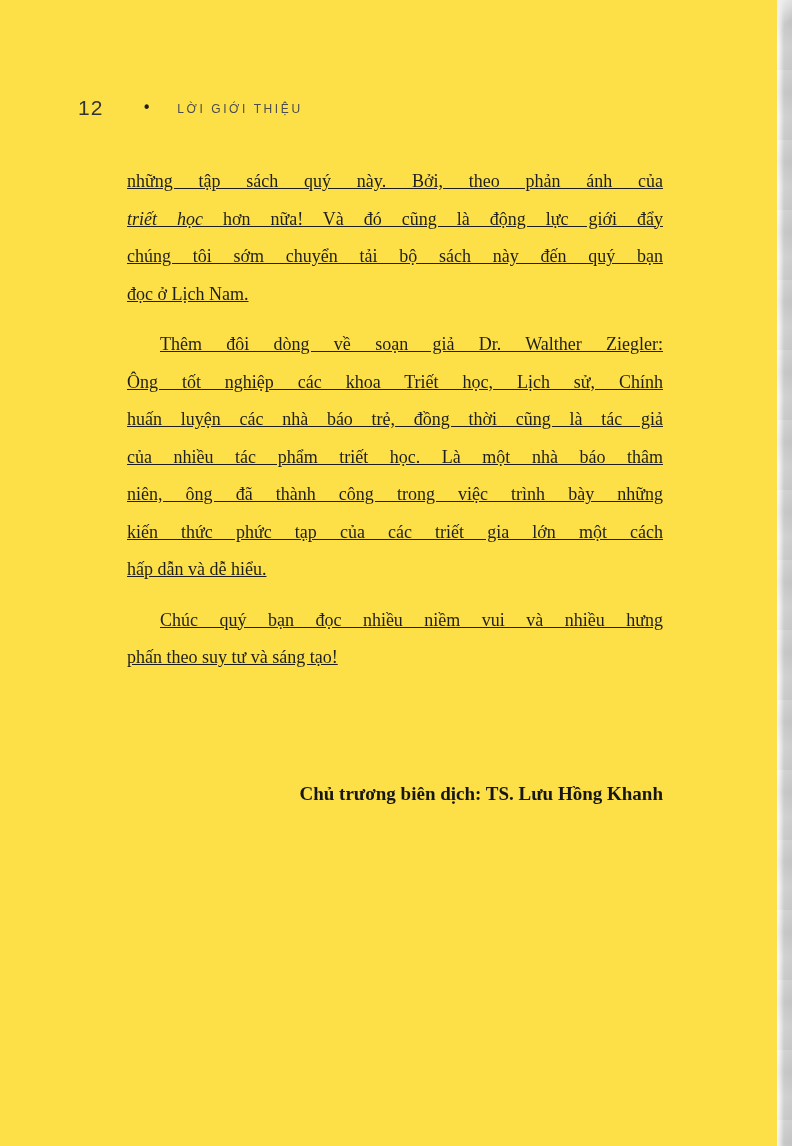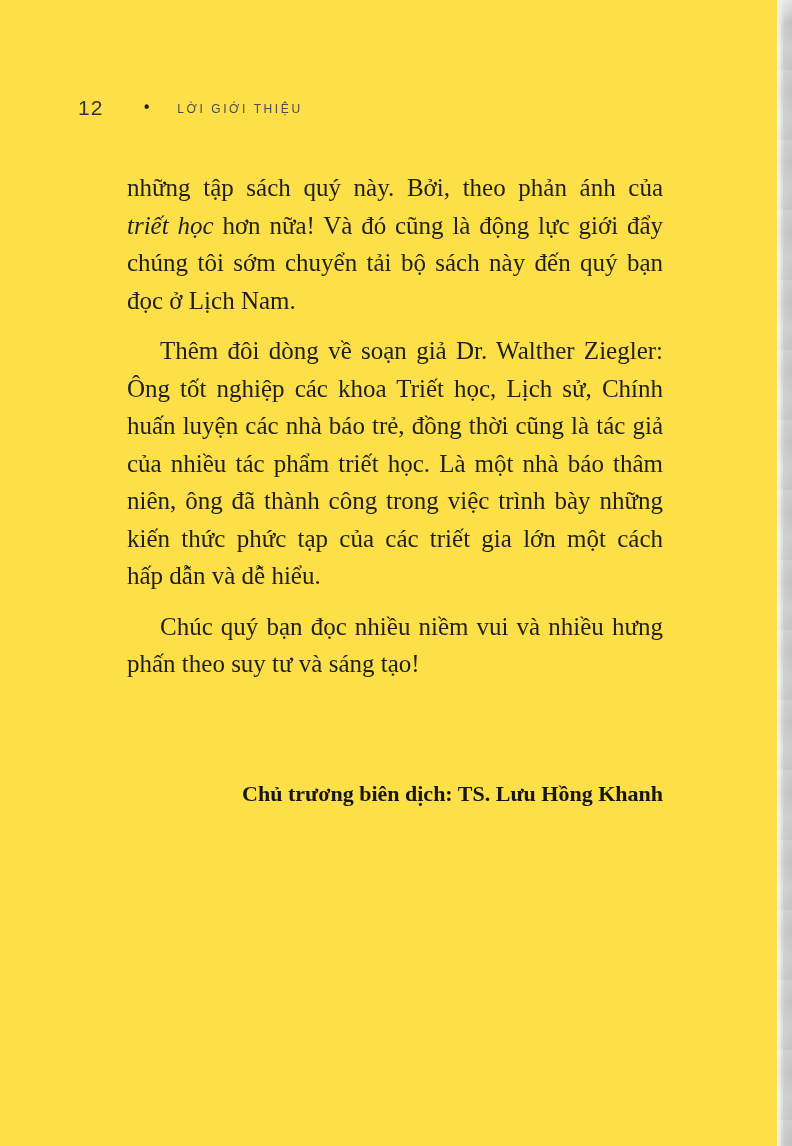--- a/index.html
+++ b/index.html
@@ -64,26 +64,27 @@
     font-size: 12px;
     font-weight: 400;
     letter-spacing: 2.6px;
     color: #4c4c4c;
     margin-left: 26px;
     padding-top: 2px;
   }
   
   .body-text {
     position: absolute;
-    top: 169px;
+    top: 163px;
     left: 127px;
     width: 536px;
-    font-size: 25px;
+    font-size: 18px;
     line-height: 37.5px;
     color: #1f1f1f;
+    text-decoration: underline;
   }
   .paragraph {
     margin: 0 0 13px 0;
   }
   .line {
     text-align: justify;
     text-align-last: justify;
     white-space: normal;
   }
   .line.no-just {
@@ -93,21 +94,21 @@
     padding-left: 33px;
   }
   .italic {
     font-style: italic;
   }
   .credit-line {
     position: absolute;
     top: 775px;
     left: 127px;
     width: 536px;
-    font-size: 22px;
+    font-size: 19px;
     line-height: 37.5px;
     font-weight: bold;
     color: #161616;
     text-align: right;
   }
 </style>
 </head>
 <body>
 
 <div class="page">

